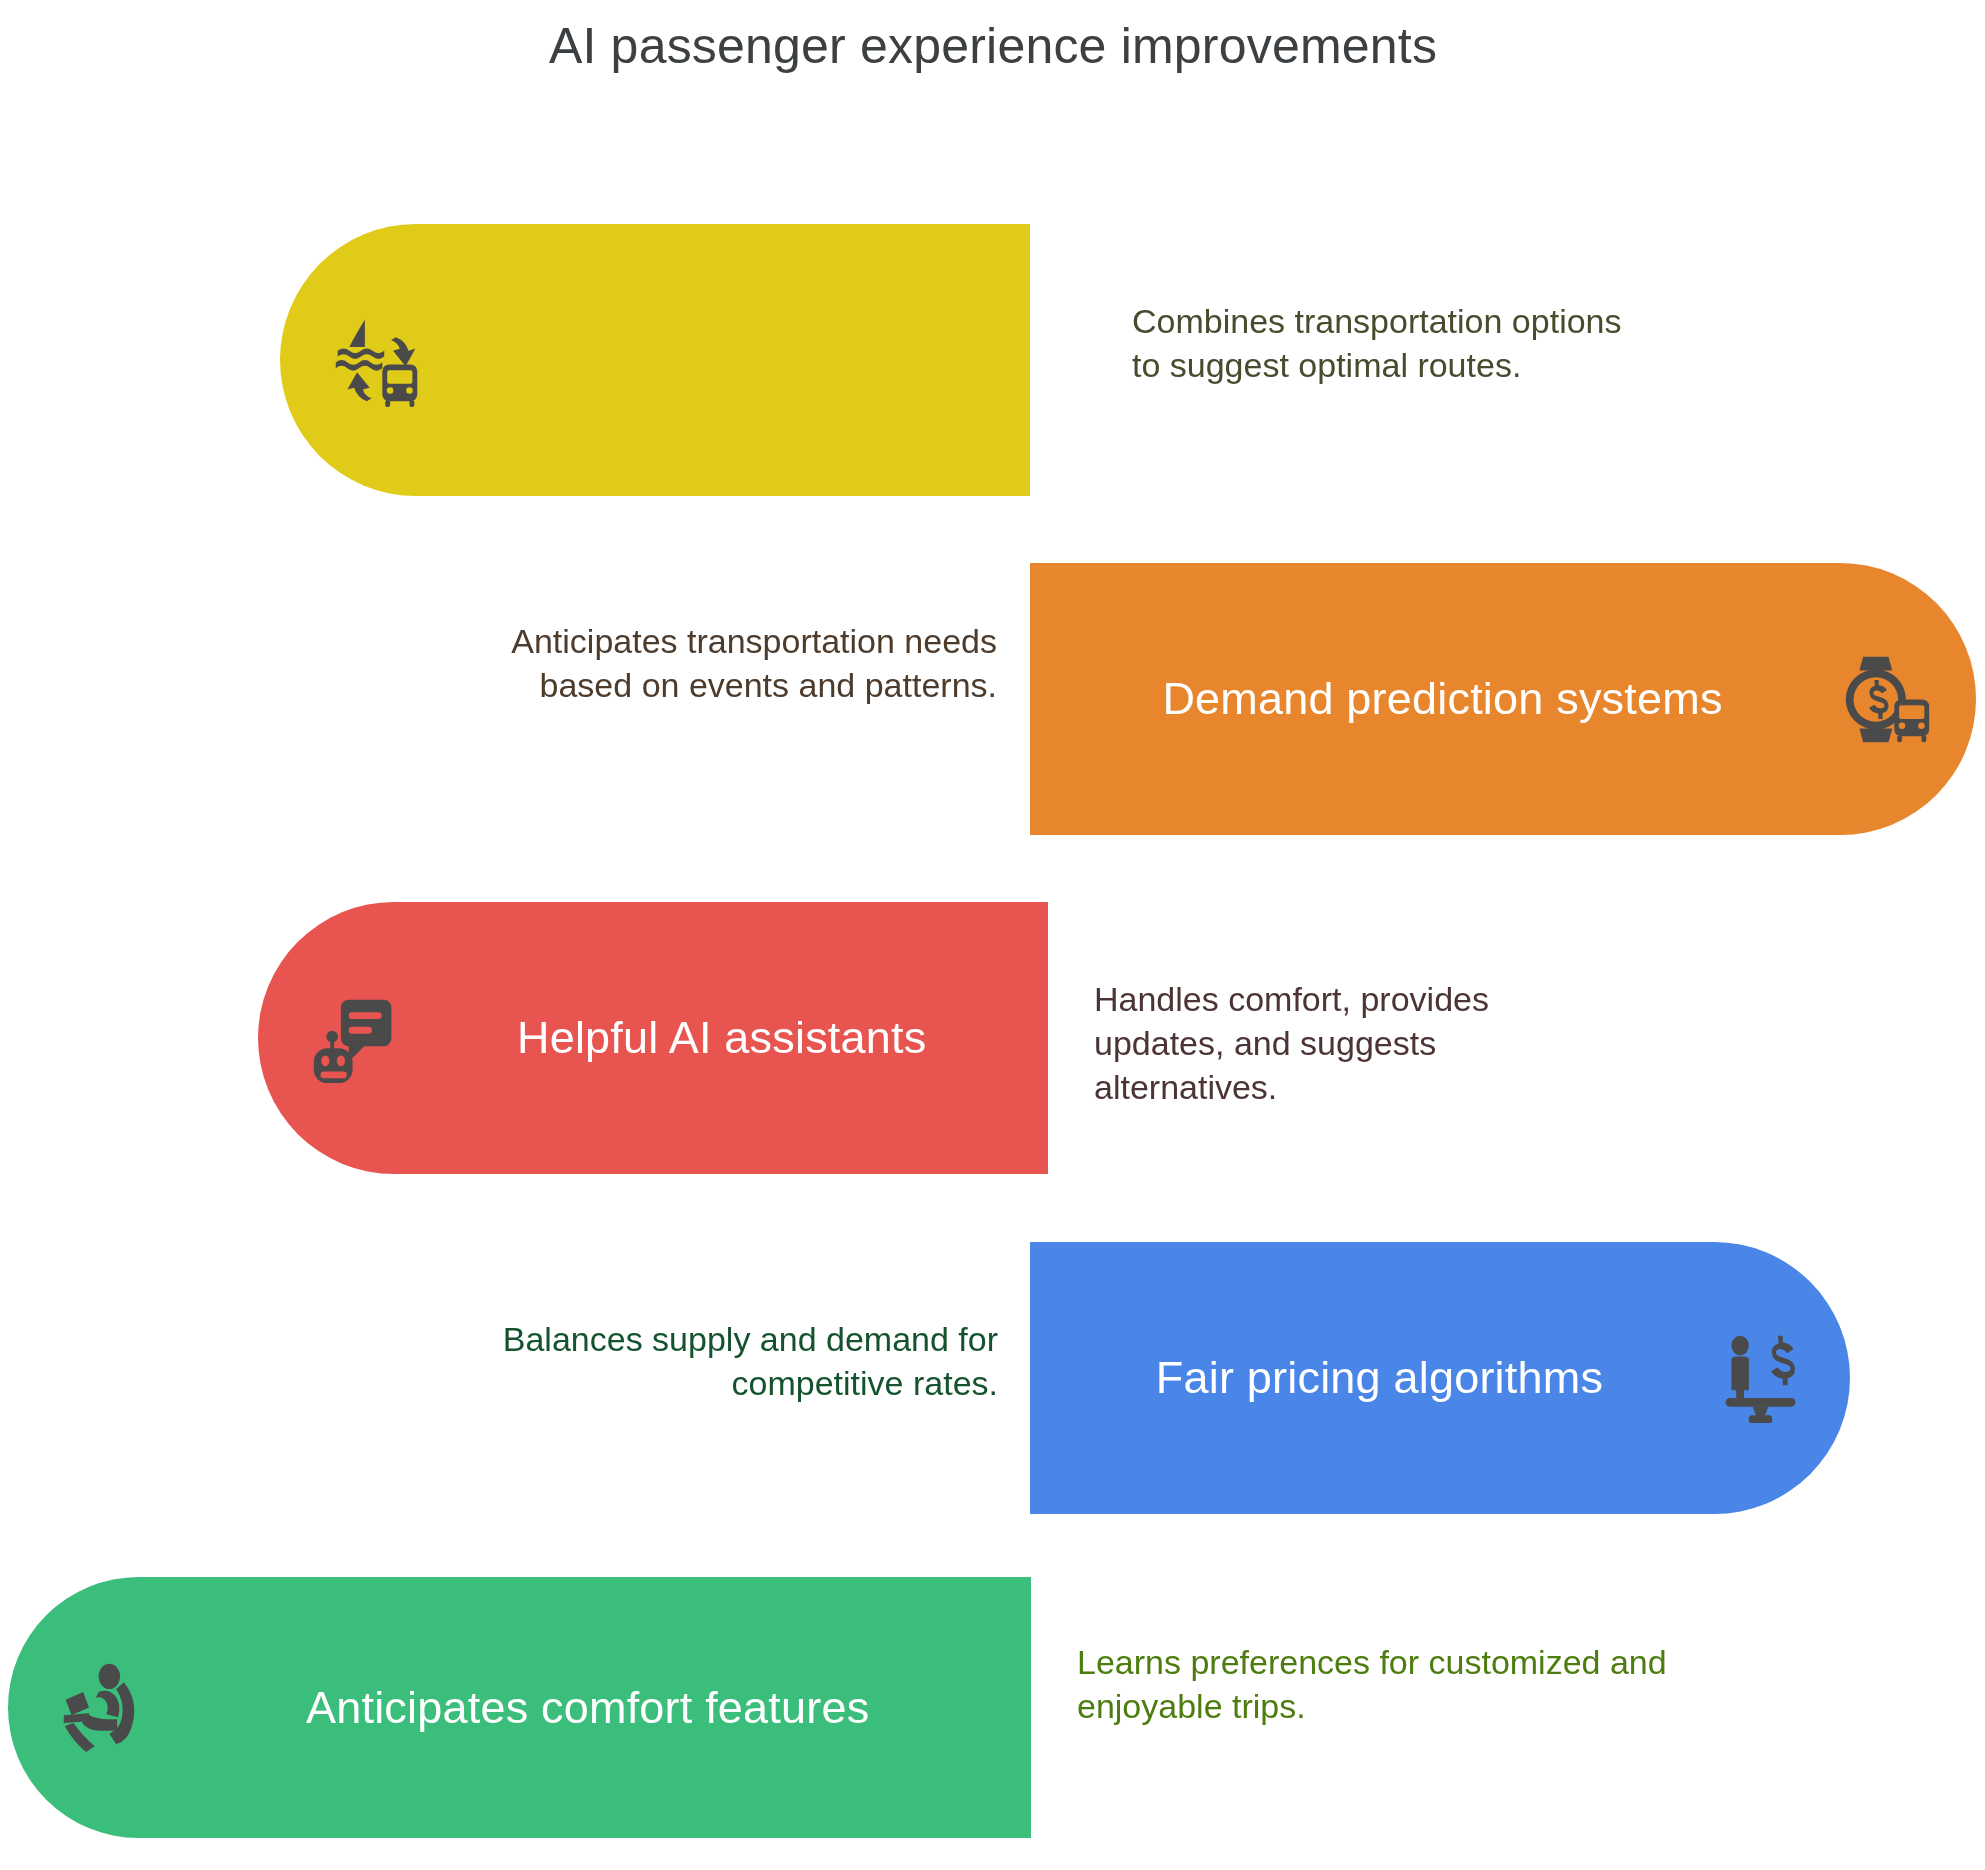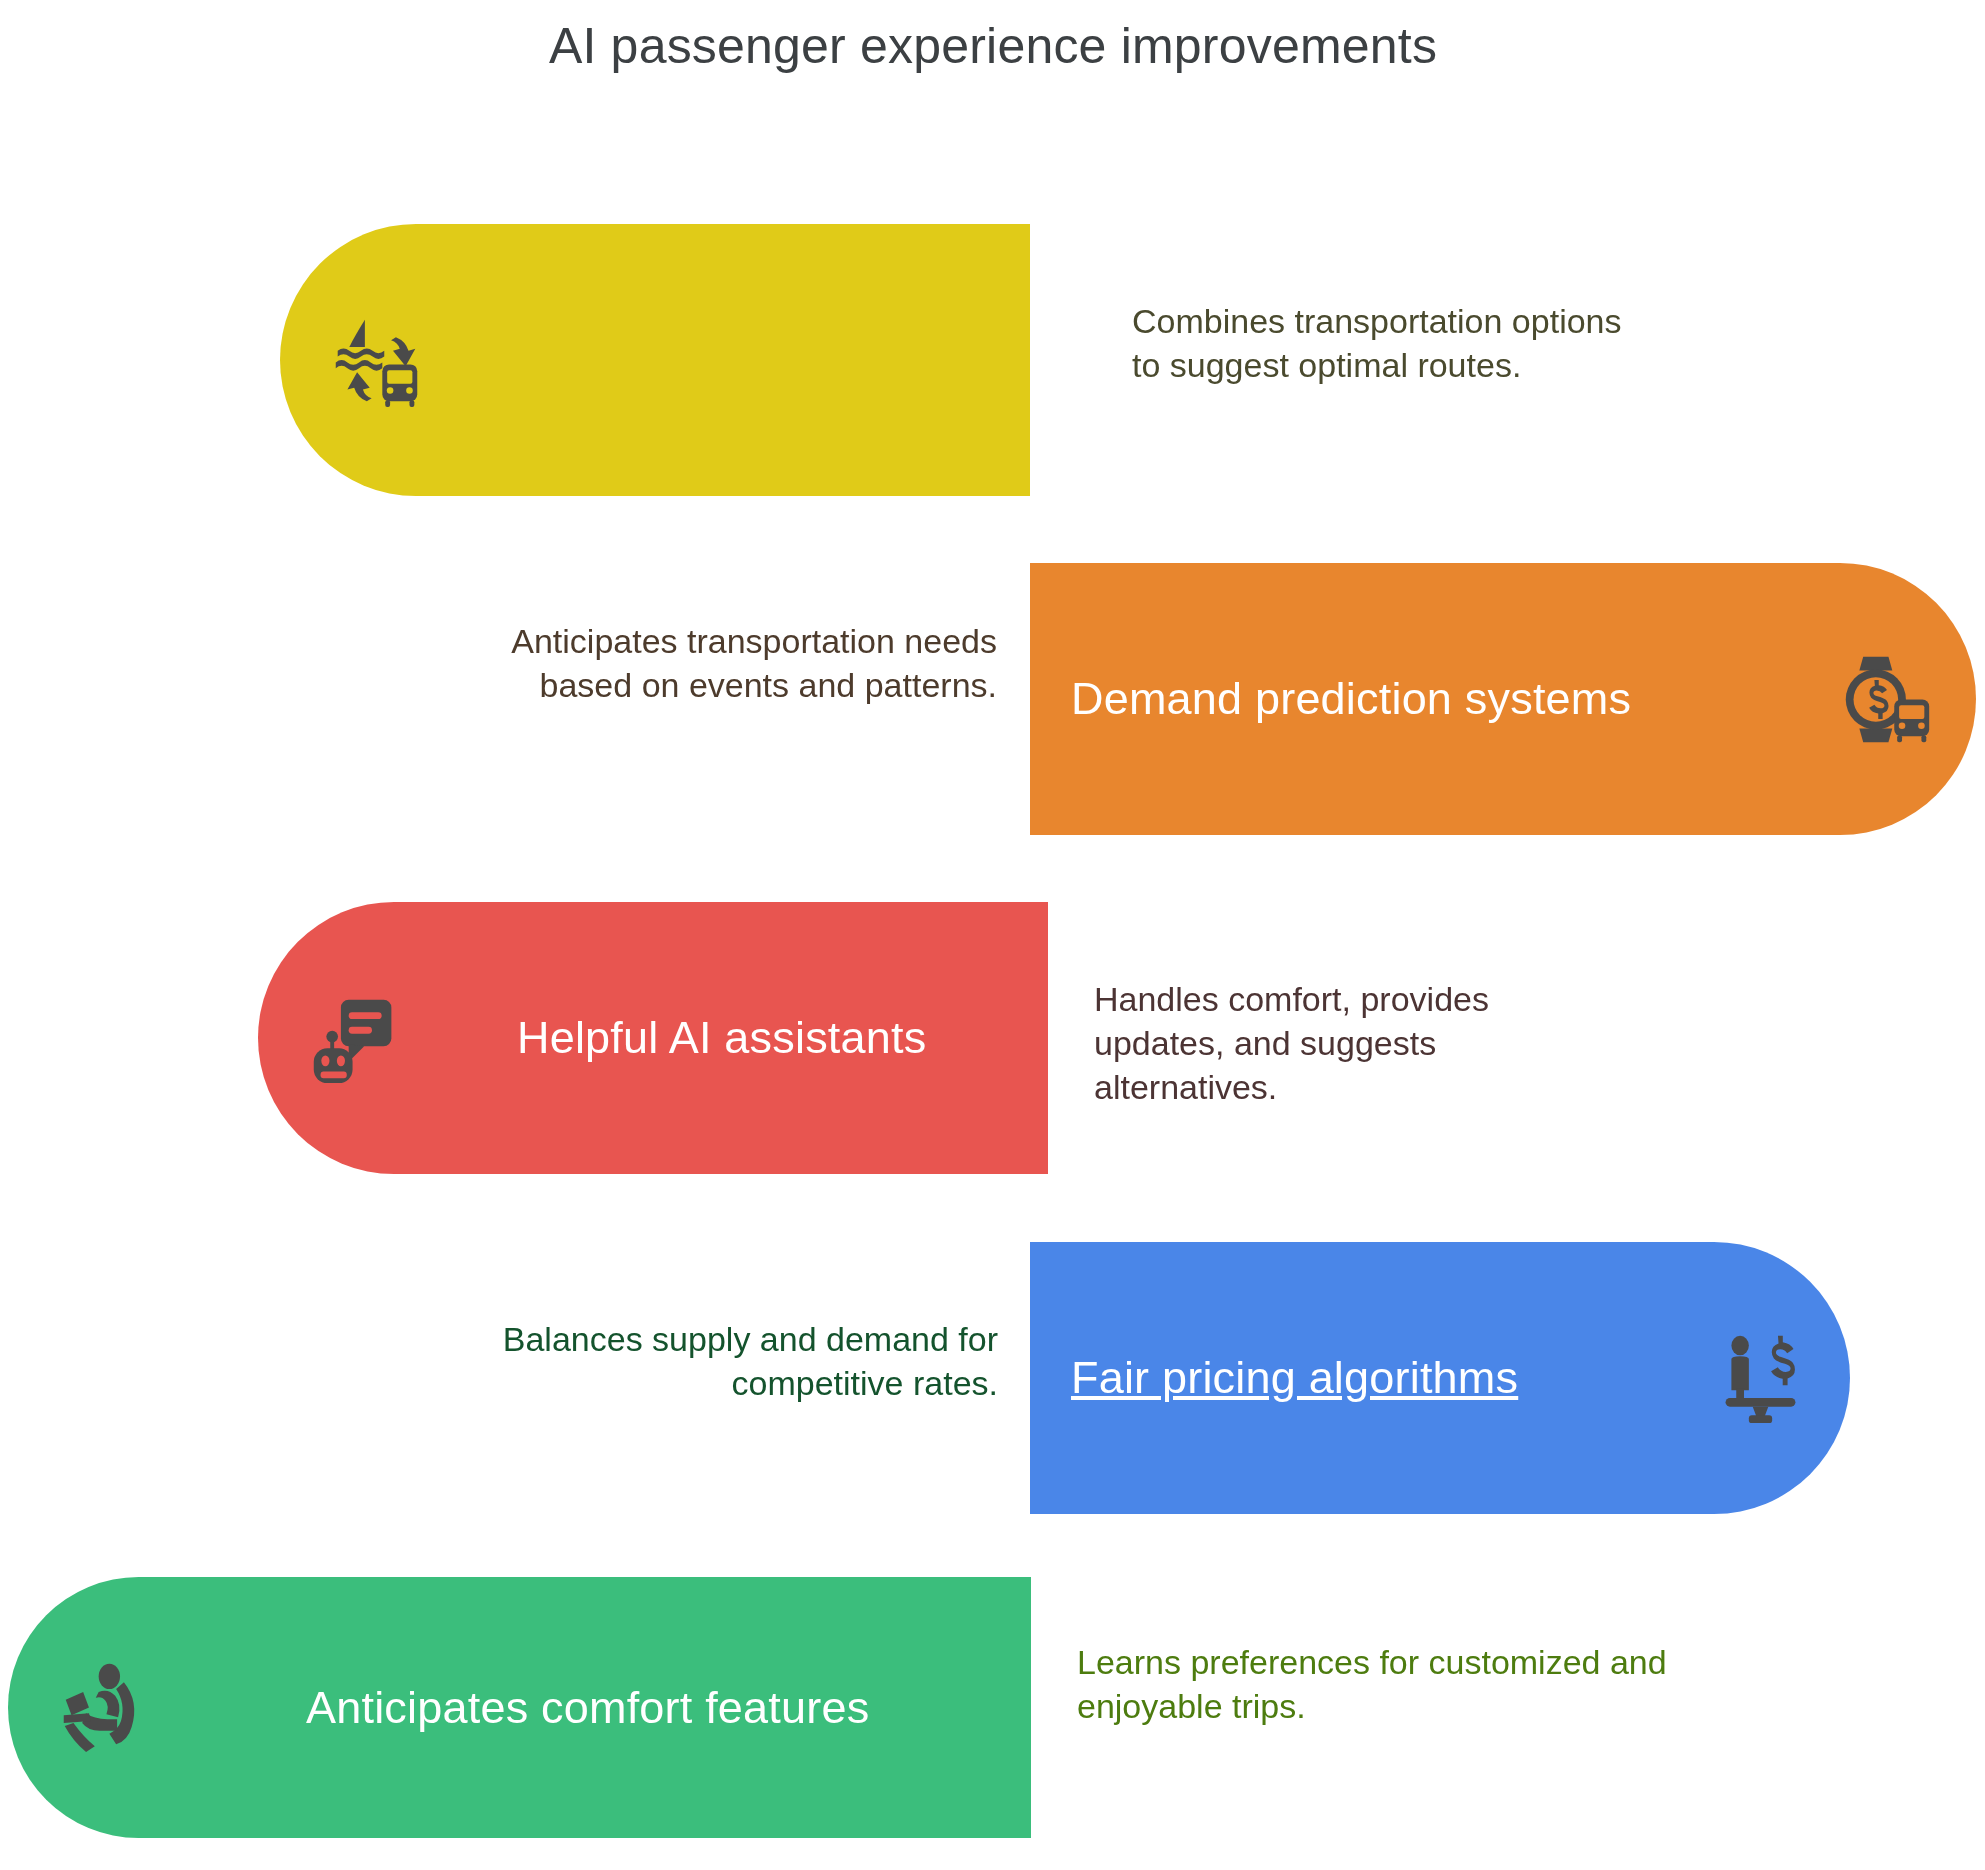--- a/index.html
+++ b/index.html
@@ -99,20 +99,21 @@
     padding-right: 13px;
   }
 
   .rc-inner {
     display: flex;
     align-items: center;
     width: 100%;
   }
   .rc-inner .bar-label-wrap {
     flex: 1 1 auto;
+    text-align: center;
     padding-left: 18.6px;
   }
   .rc-inner .bar-icon { margin-left: 24px; }
 
   
   .desc {
     position: absolute;
     font-size: 34px;
     line-height: 1.30;
     font-weight: 400;
@@ -213,21 +214,21 @@
         </span>
       </div>
     </div>
     <div class="desc left-align" style="left:1077px; top:75px; width:522px; color:#4c3434;">Handles comfort, provides updates, and suggests alternatives.</div>
   </div>
 
   <div class="row" style="left:0; top:1242px; width:1986px;">
     <div class="bar right-cap" style="left:1030px; width:820px; background:#4A86E8;">
       <div class="rc-inner">
         <span class="bar-label-wrap">
-          <span class="bar-label" style="color:#ffffff;text-decoration:underline;">Fair pricing algorithms</span>
+          <span class="bar-label" style="color:#ffffff;">Fair pricing algorithms</span>
         </span>
         <span class="bar-icon">
           <svg viewBox="0 0 100 100" xmlns="http://www.w3.org/2000/svg" fill="#4a4a4a">
 
             <ellipse cx="29" cy="16" rx="9" ry="10"></ellipse>
 
             <path d="M20 30 q0 -3 9 -3 q9 0 9 3 l0 32 h-18 Z"></path>
             <rect x="25" y="60" width="8" height="12"></rect>
 
             <path d="M68 6 h5 v6.5 q8 1.3 11 7.2 l-6.5 4.2 q-2.6-4-7.2-4 -4.4 0-4.4 3.4 0 3 5.4 4.6 9.8 2.8 12 5.9 2.2 3 2.2 6.8 0 7-7.6 9.3 V57 h-5 v-6.8 q-8.4-1.2-12-7.6 l7-4.2 q3 4.8 8.2 4.8 4.9 0 4.9-3.7 0-2.9-5.8-4.6-9.2-2.6-11.4-5.5 -2.2-3-2.2-6.7 0-6.6 7-8.9Z"></path>

